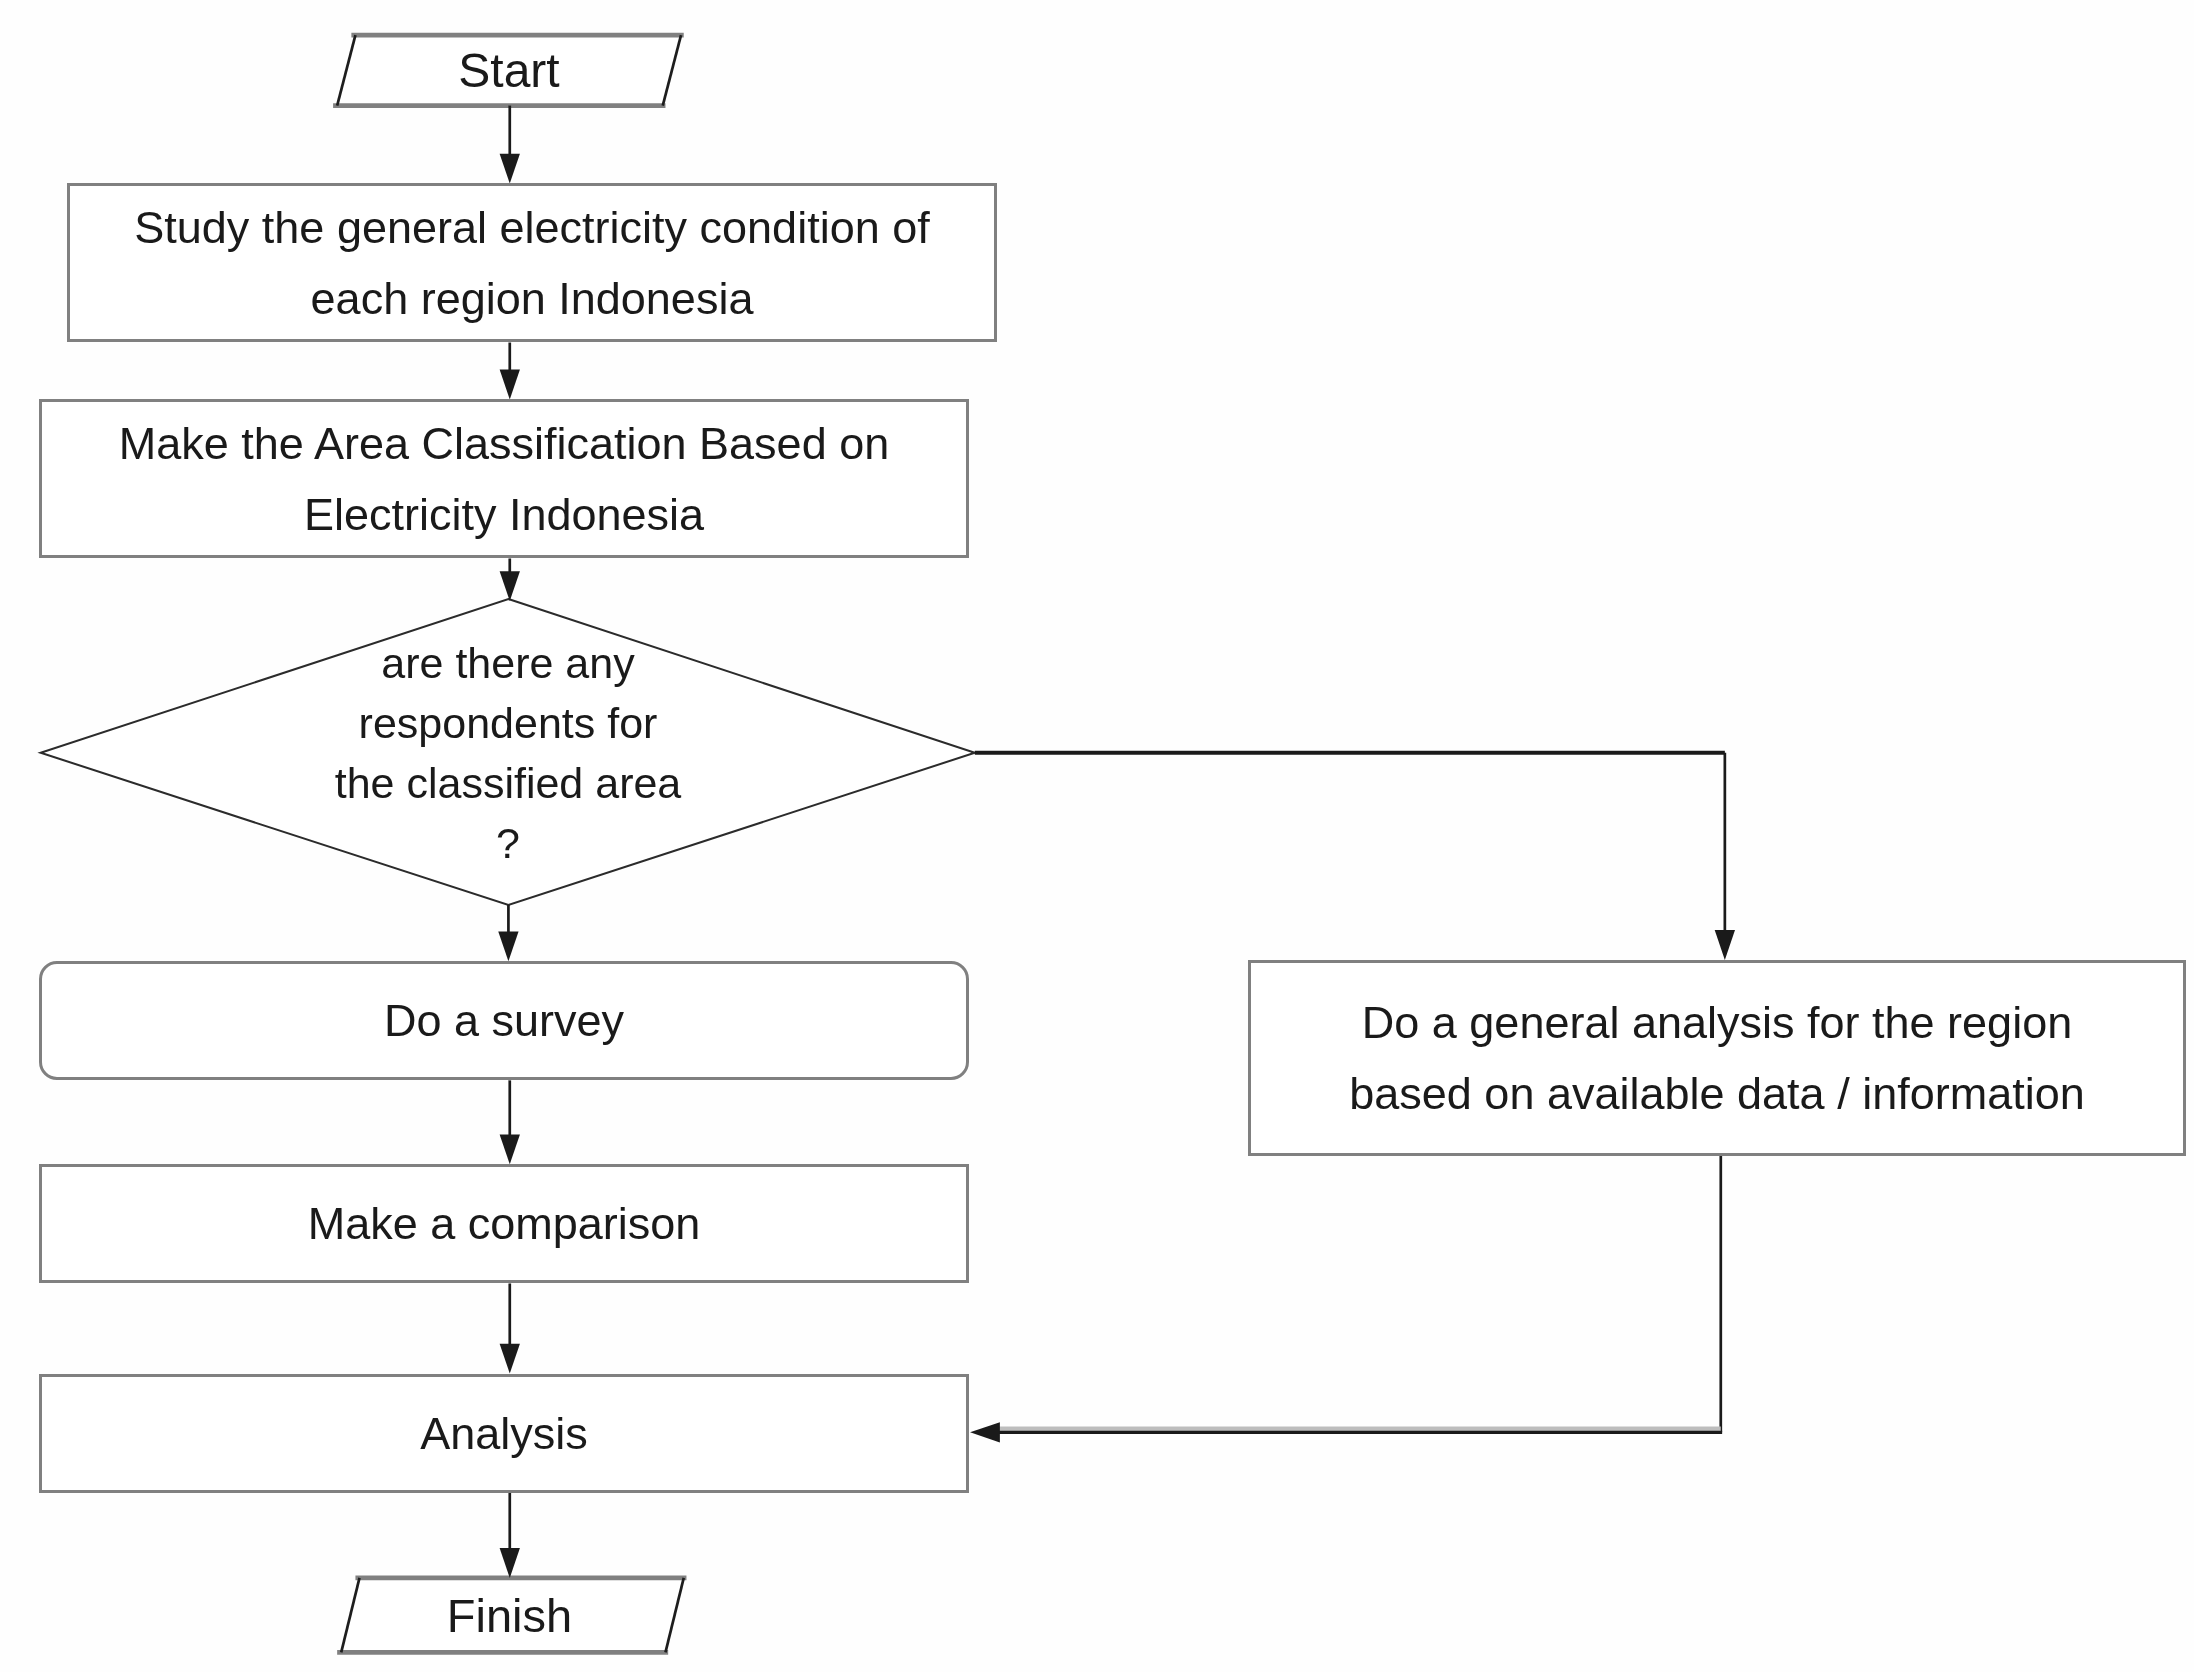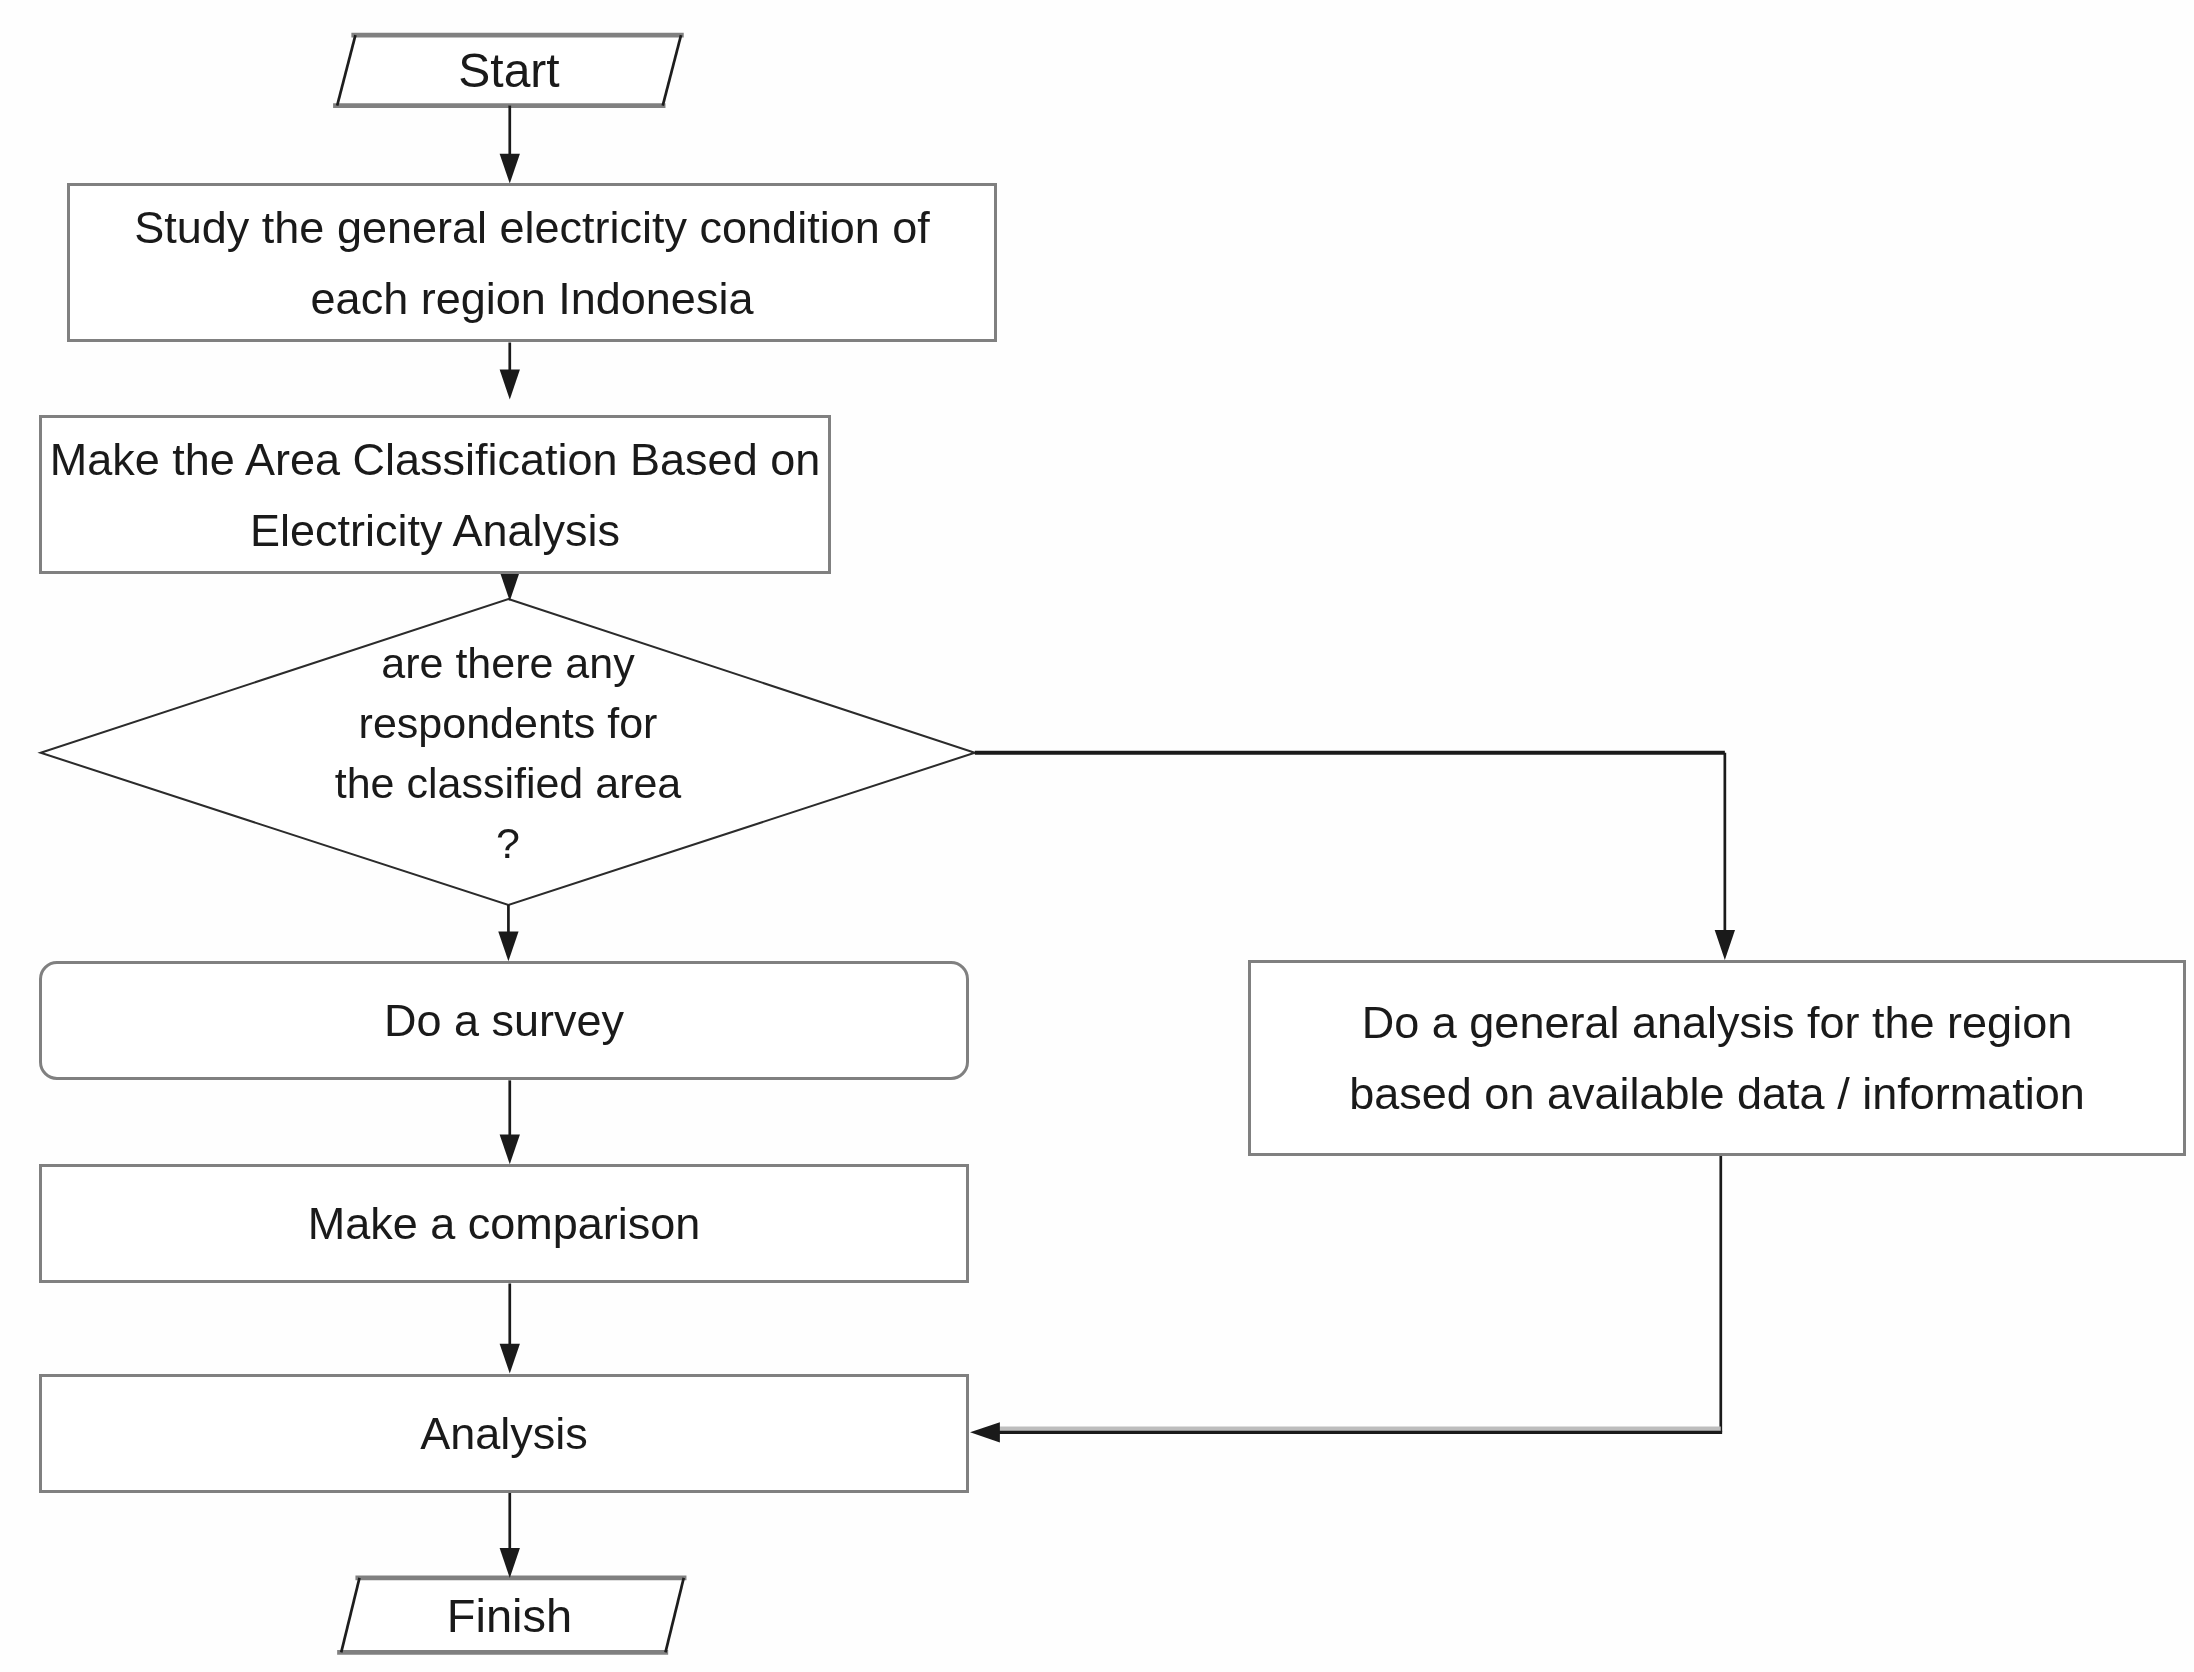--- a/index.html
+++ b/index.html
@@ -31,21 +31,21 @@
     display: flex;
     flex-direction: column;
     align-items: center;
     justify-content: center;
     text-align: center;
     font-size: 45px;
     line-height: 71px;
     white-space: nowrap;
   }
   .node-study        { left: 39px;   top: 183px;  width: 930px; height: 159px; margin-left: 28px; }
-  .node-classify     { left: 39px;   top: 399px;  width: 792px; height: 159px; margin-top: 16px; }
+  .node-classify     { left: 39px;   top: 399px;  width: 930px; height: 159px; }
   .node-survey       { left: 39px;   top: 961px; width: 930px; height: 119px; border-radius: 18px; }
   .node-comparison   { left: 39px;   top: 1164px; width: 930px; height: 119px; }
   .node-analysis     { left: 39px;   top: 1374px; width: 930px; height: 119px; }
   .node-general      { left: 1248px; top: 960px; width: 938px; height: 196px; }
 
   .float-label {
     position: absolute;
     display: flex;
     flex-direction: column;
     align-items: center;
@@ -138,21 +138,21 @@
     <span>Start</span>
   </div>
 
   <div class="rect-node node-study">
     <span>Study the general electricity condition of</span>
     <span>each region Indonesia</span>
   </div>
 
   <div class="rect-node node-classify">
     <span>Make the Area Classification Based on</span>
-    <span>Electricity Analysis</span>
+    <span>Electricity Indonesia</span>
   </div>
 
   <div class="float-label label-decision">
     <span>are there any</span>
     <span>respondents for</span>
     <span>the classified area</span>
     <span>?</span>
   </div>
 
   <div class="rect-node node-survey">

